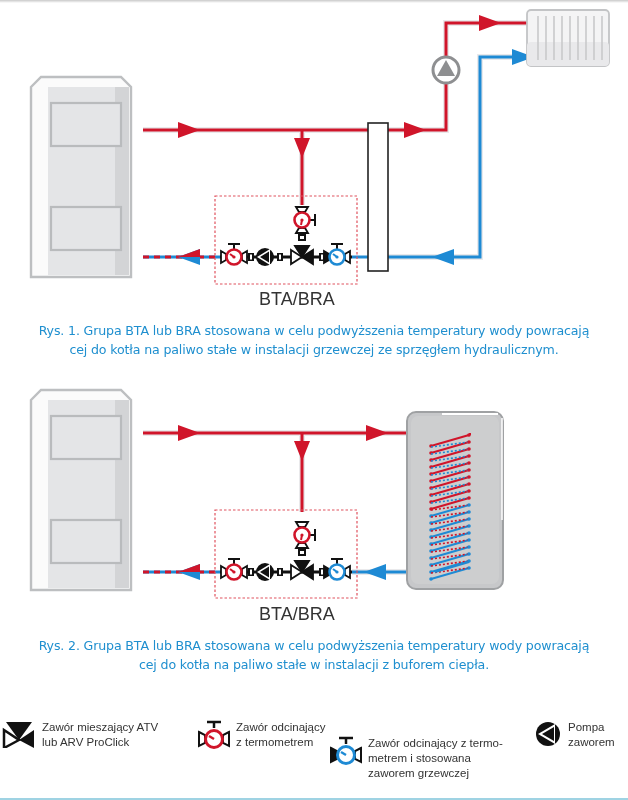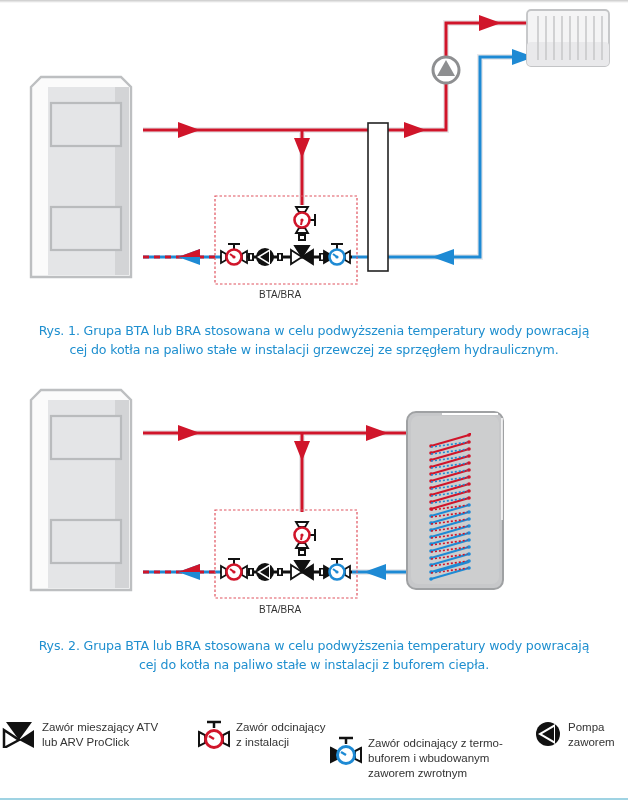--- a/index.html
+++ b/index.html
@@ -1,21 +1,21 @@
 <!DOCTYPE html>
 <html><head>
 <meta charset="utf-8">
 <style>
   html, body { margin: 0; padding: 0; background: #ffffff; }
   body { width: 628px; height: 800px; position: relative; overflow: hidden; font-family: "DejaVu Sans", sans-serif; }
   .topshadow { position: absolute; left: 0; top: 0; width: 628px; height: 3px; background: linear-gradient(#c9c9c9, #ffffff); }
   svg.diagram { position: absolute; left: 0; top: 0; }
   .caption { position: absolute; left: 0; width: 640px; text-align: center; color: #1f8fcf; font-family: "DejaVu Sans", sans-serif; font-size: 12.6px; line-height: 19px; white-space: nowrap; letter-spacing: -0.15px; }
   .caption div { white-space: nowrap; }
-  .group-label { position: absolute; font-family: "Liberation Sans", sans-serif; font-size: 10px; color: #333; }
+  .group-label { position: absolute; font-family: "Liberation Sans", sans-serif; font-size: 18px; color: #333; }
   .legend { position: absolute; left: 0; top: 720px; width: 508px; height: 60px; }
   .legend-item { position: absolute; top: 0; display: flex; align-items: flex-start; }
   .legend-text { font-family: "Liberation Sans", sans-serif; font-size: 11.5px; line-height: 15px; color: #333; margin-left: 6px; }
   .bottom-line { position: absolute; left: 0; top: 798px; width: 628px; height: 2px; background: #9fd3e3; }
 </style>
 </head>
 <body>
 
 <div class="topshadow"></div>
 
@@ -347,36 +347,36 @@
     <svg width="32" height="30" viewBox="-16 -16 32 30">
       <line x1="-7" y1="-14" x2="7" y2="-14" stroke="#111" stroke-width="2.5"></line>
       <line x1="0" y1="-14" x2="0" y2="-8" stroke="#111" stroke-width="2.5"></line>
       <path d="M-15,-4 L-9,-1 L-9,7 L-15,10 Z" fill="#fff" stroke="#111" stroke-width="2"></path>
       <path d="M15,-4 L9,-1 L9,7 L15,10 Z" fill="#fff" stroke="#111" stroke-width="2"></path>
       <circle cx="0" cy="3" r="8.5" fill="#fff" stroke="#d0152a" stroke-width="3"></circle>
       <line x1="0" y1="3" x2="-5" y2="0" stroke="#d0152a" stroke-width="2.4"></line>
     </svg>
     <div class="legend-text">
       <div>Zawór odcinający</div>
-      <div>z instalacji</div>
+      <div>z termometrem</div>
     </div>
   </div>
   <div class="legend-item" style="left:330px;margin-top:16px;">
     <svg width="32" height="30" viewBox="-16 -16 32 30">
       <line x1="-7" y1="-14" x2="7" y2="-14" stroke="#111" stroke-width="2.5"></line>
       <line x1="0" y1="-14" x2="0" y2="-8" stroke="#111" stroke-width="2.5"></line>
       <path d="M-15,-4 L-9,-1 L-9,7 L-15,10 Z" fill="#111" stroke="#111" stroke-width="2"></path>
       <path d="M15,-4 L9,-1 L9,7 L15,10 Z" fill="#fff" stroke="#111" stroke-width="2"></path>
       <circle cx="0" cy="3" r="8.5" fill="#fff" stroke="#1e8ad4" stroke-width="3"></circle>
       <line x1="0" y1="3" x2="-5" y2="0" stroke="#1e8ad4" stroke-width="2.4"></line>
     </svg>
     <div class="legend-text">
       <div>Zawór odcinający z termo-</div>
-      <div>buforem i wbudowanym</div>
-      <div>zaworem zwrotnym</div>
+      <div>metrem i stosowana</div>
+      <div>zaworem grzewczej</div>
     </div>
   </div>
   <div class="legend-item" style="left:534px;">
     <svg width="28" height="28" viewBox="-14 -14 28 28">
       <circle r="12" fill="#111"></circle>
       <path d="M-10,0 L7,-10 L7,10 Z" fill="#fff"></path>
       <path d="M-6,0 L6,-7 L6,7 Z" fill="#111"></path>
     </svg>
     <div class="legend-text">
       <div>Pompa</div>

